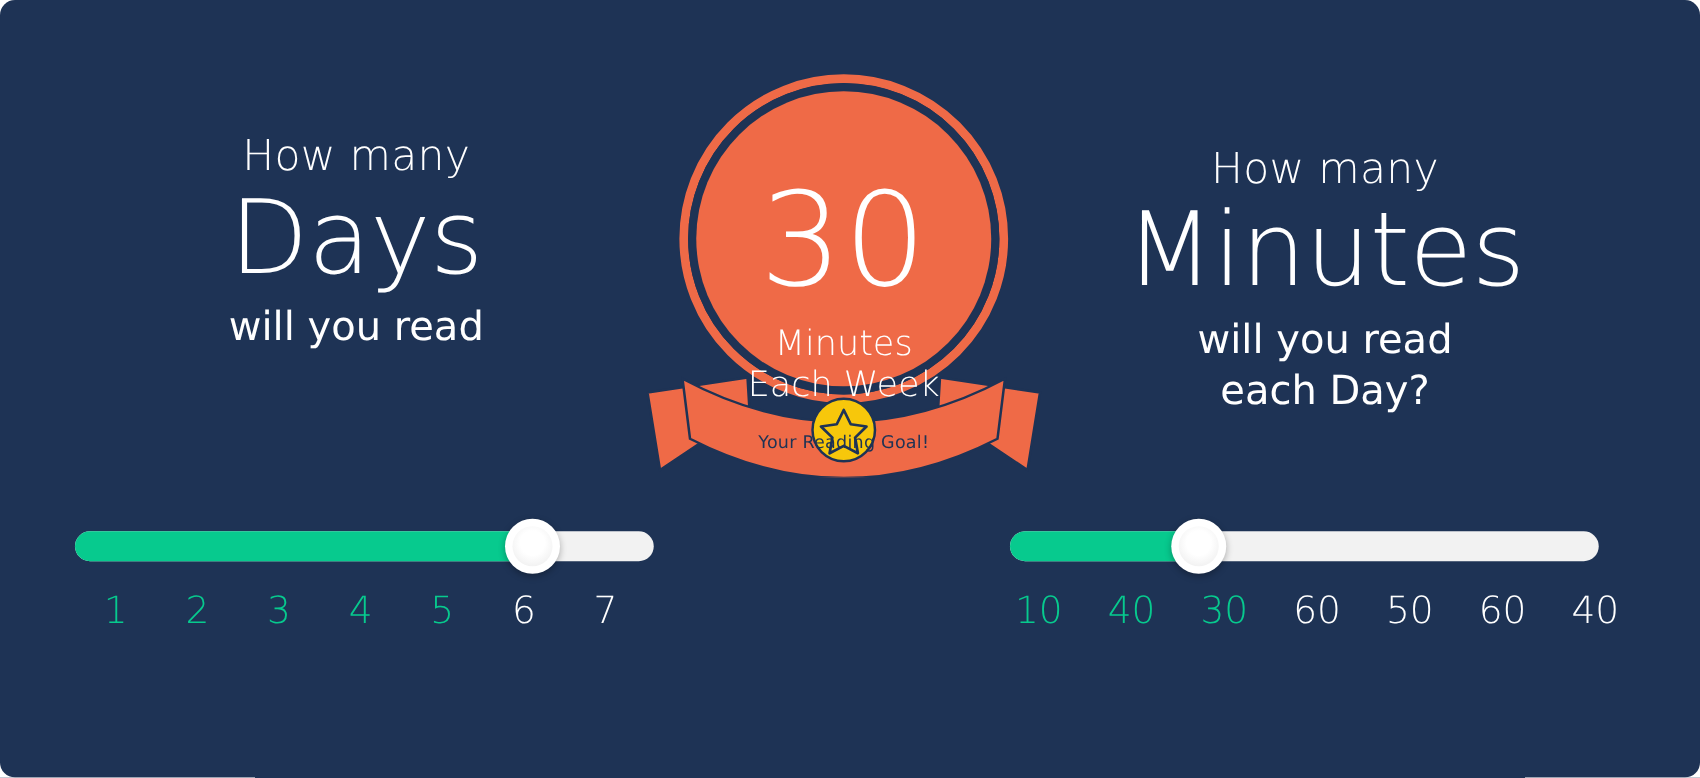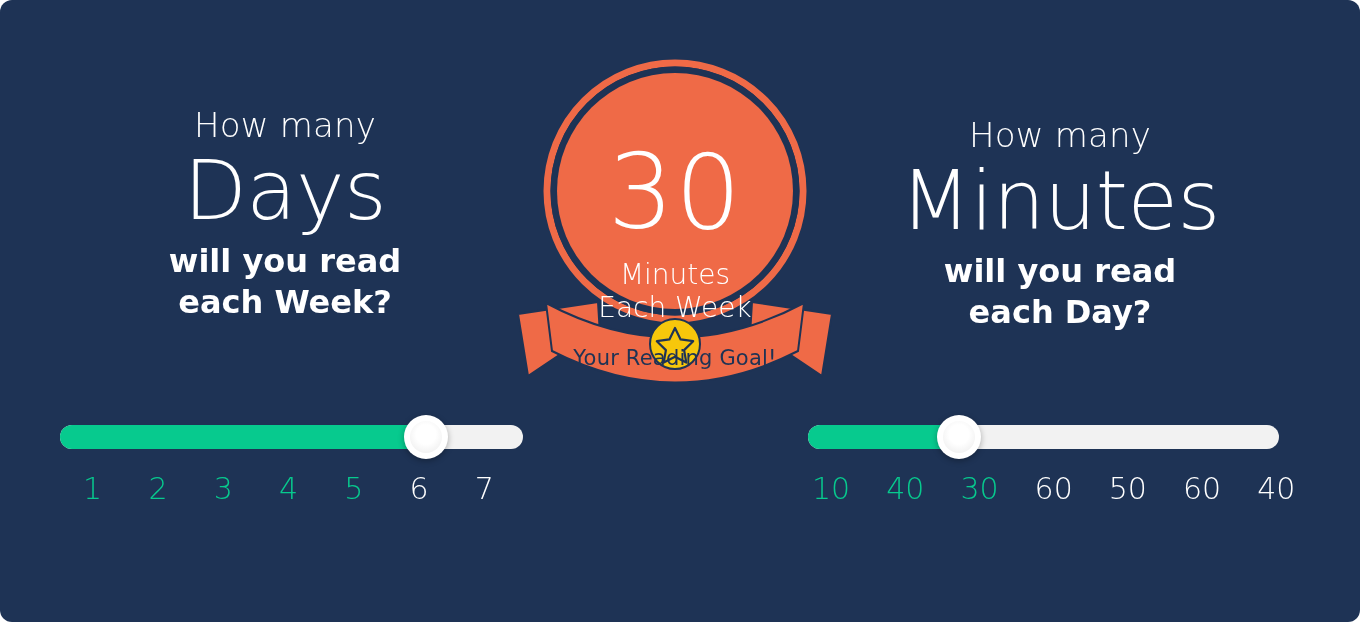--- a/index.html
+++ b/index.html
@@ -44,21 +44,21 @@
   }
   .q-big {
     font-size: 82px;
     font-weight: 300;
     line-height: 1.04;
     letter-spacing: -0.5px;
     margin: 4px 0 8px 0;
   }
   .q-tail {
     font-size: 32px;
-    font-weight: 700;
+    font-weight: 400;
     line-height: 1.26;
     color: #ffffff;
   }
 
   
   .badge-wrap {
     position: absolute;
     left: 506px;
     top: 52px;
     width: 338px;
@@ -85,21 +85,21 @@
     font-size: 28px;
     font-weight: 300;
     line-height: 1.18;
     color: #ffffff;
   }
   .ribbon-text {
     position: absolute;
     left: 0; top: 294px;
     width: 338px;
     text-align: center;
-    font-size: 21px;
+    font-size: 14px;
     font-weight: 400;
     color: #1e3355;
     letter-spacing: 0.2px;
   }
 
   
   .slider-block { position: absolute; top: 425px; }
   .slider-block.left  { left: 60px;  width: 463px; }
   .slider-block.right { left: 808px; width: 471px; }
 
@@ -171,21 +171,20 @@
 </style>
 </head>
 <body>
 
 <div class="goal-card">
 
   <div class="side-panel left">
     <div class="q-small">How many</div>
     <div class="q-big">Days</div>
     <div class="q-tail">will you read</div>
-    <div class="q-tail">each Week?</div>
   </div>
 
   <div class="side-panel right">
     <div class="q-small">How many</div>
     <div class="q-big">Minutes</div>
     <div class="q-tail">will you read</div>
     <div class="q-tail">each Day?</div>
   </div>
 
   <div class="badge-wrap">

